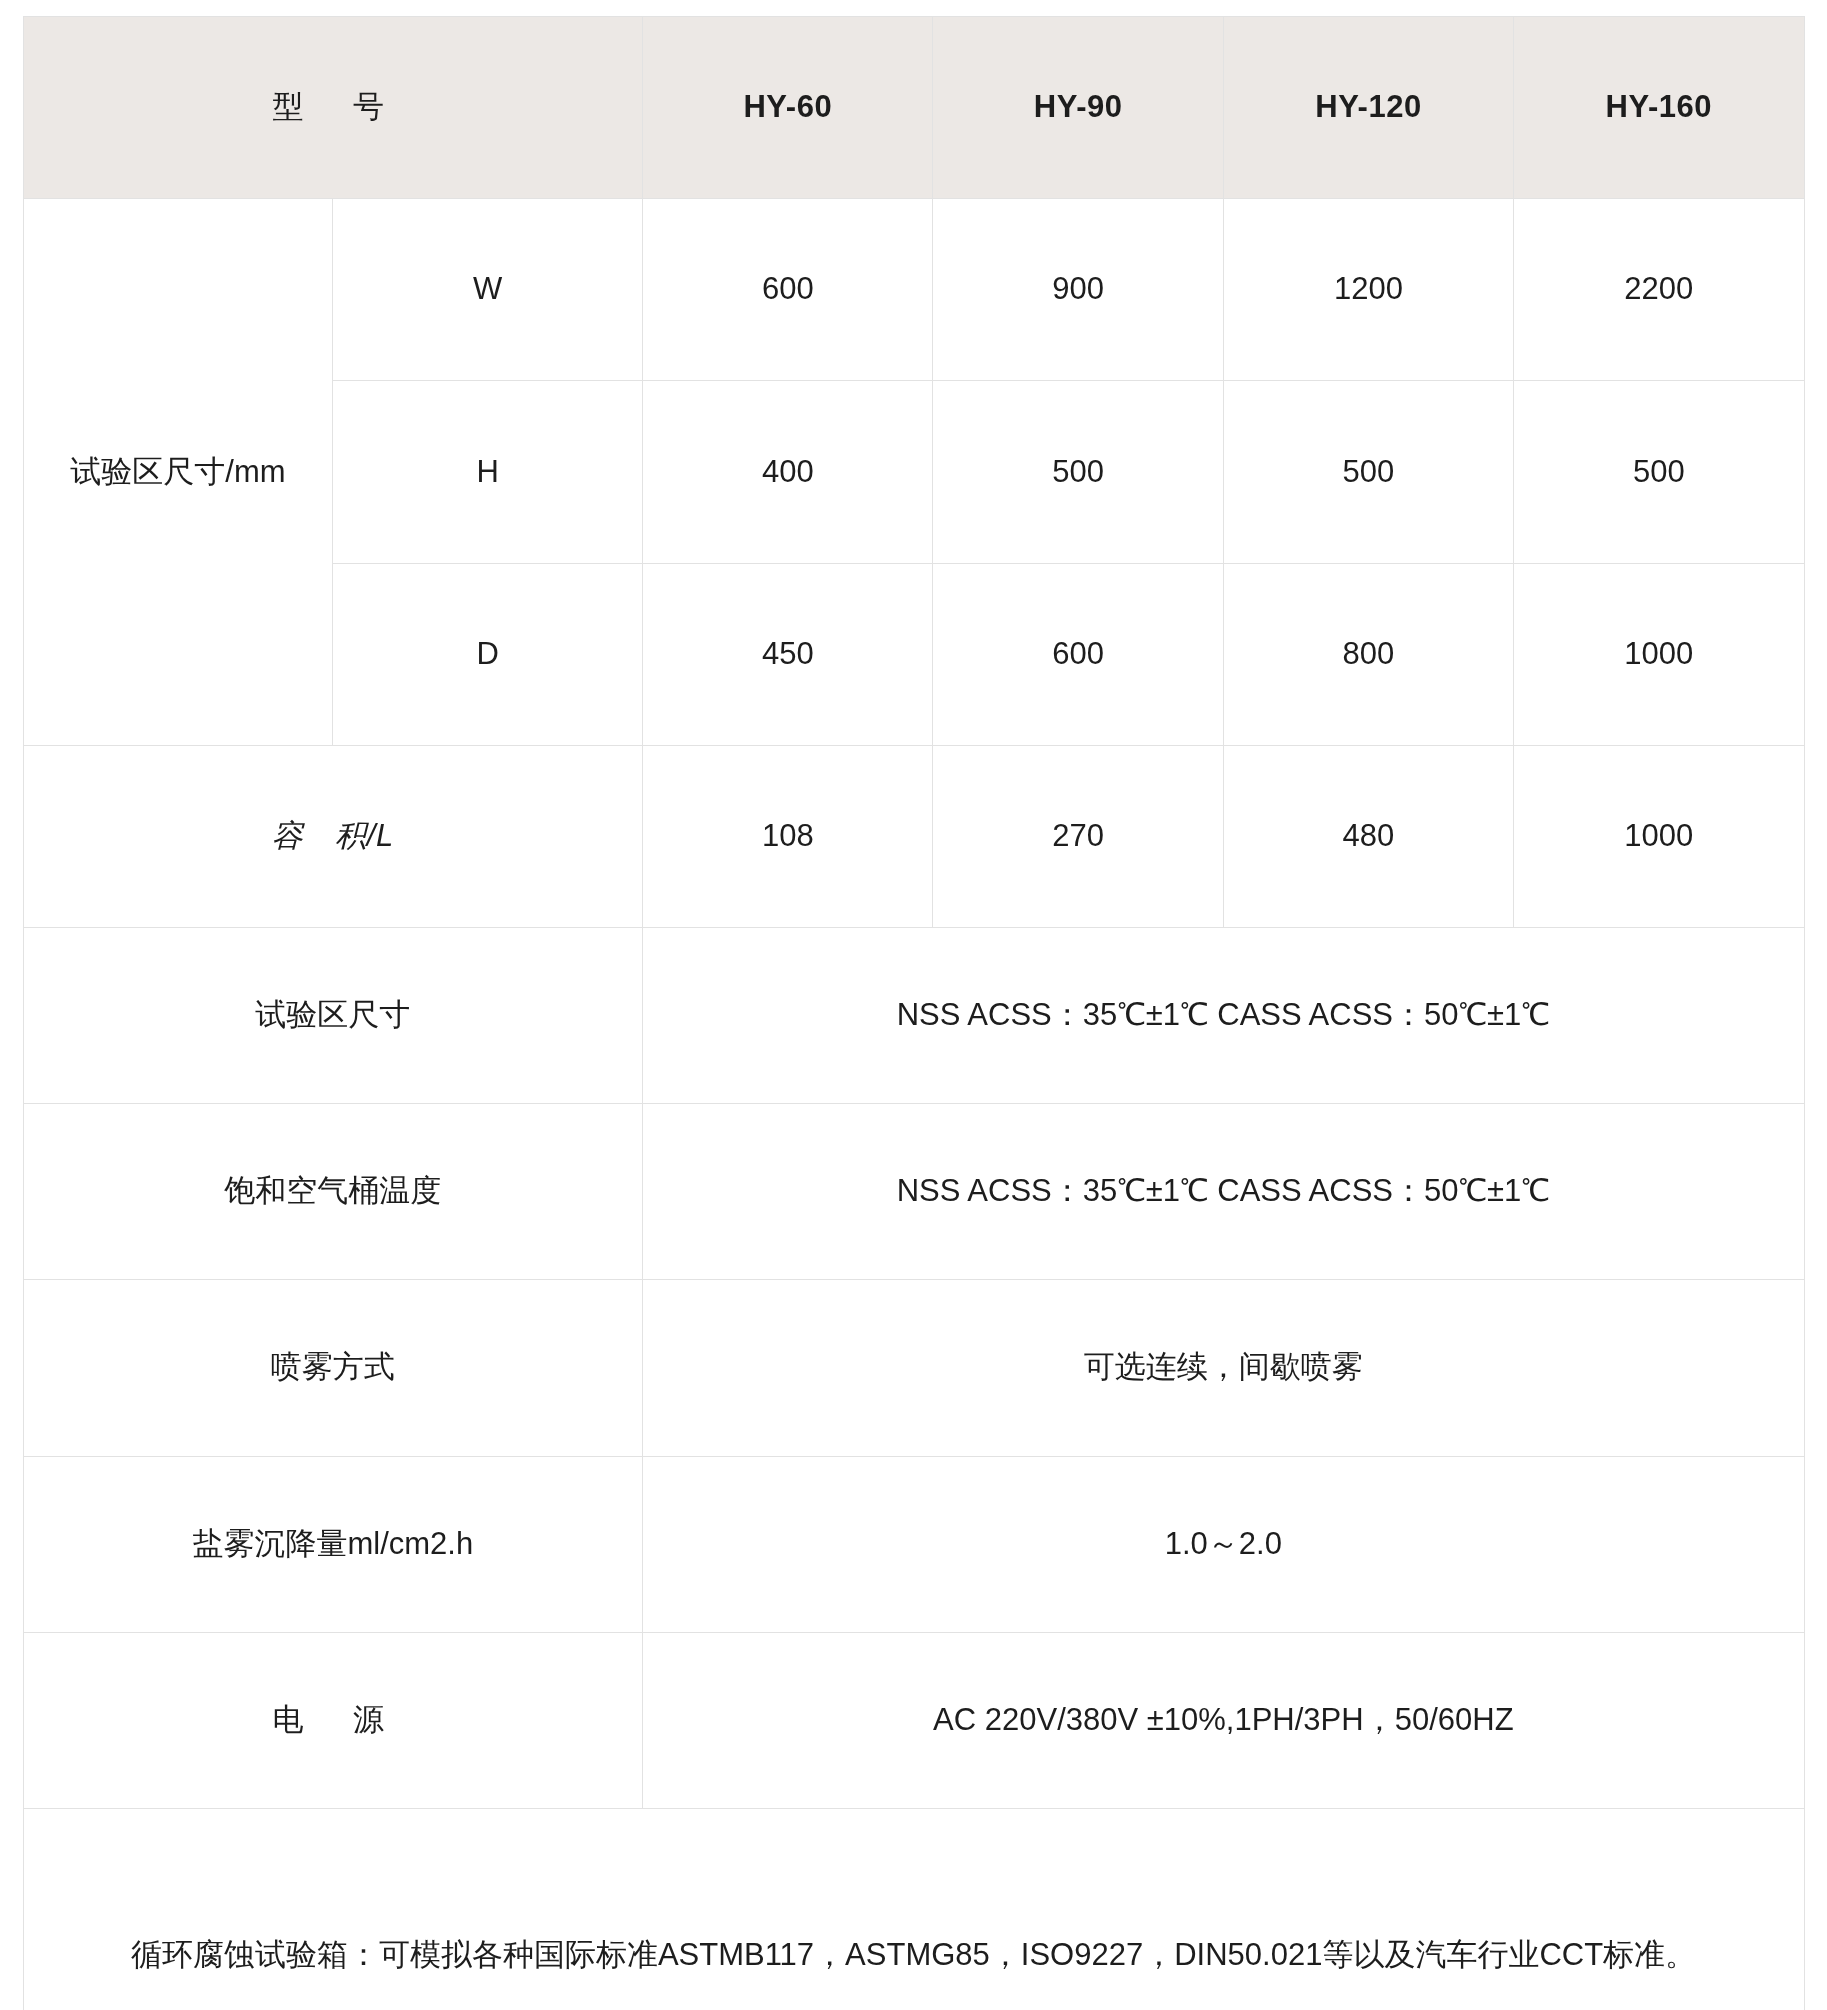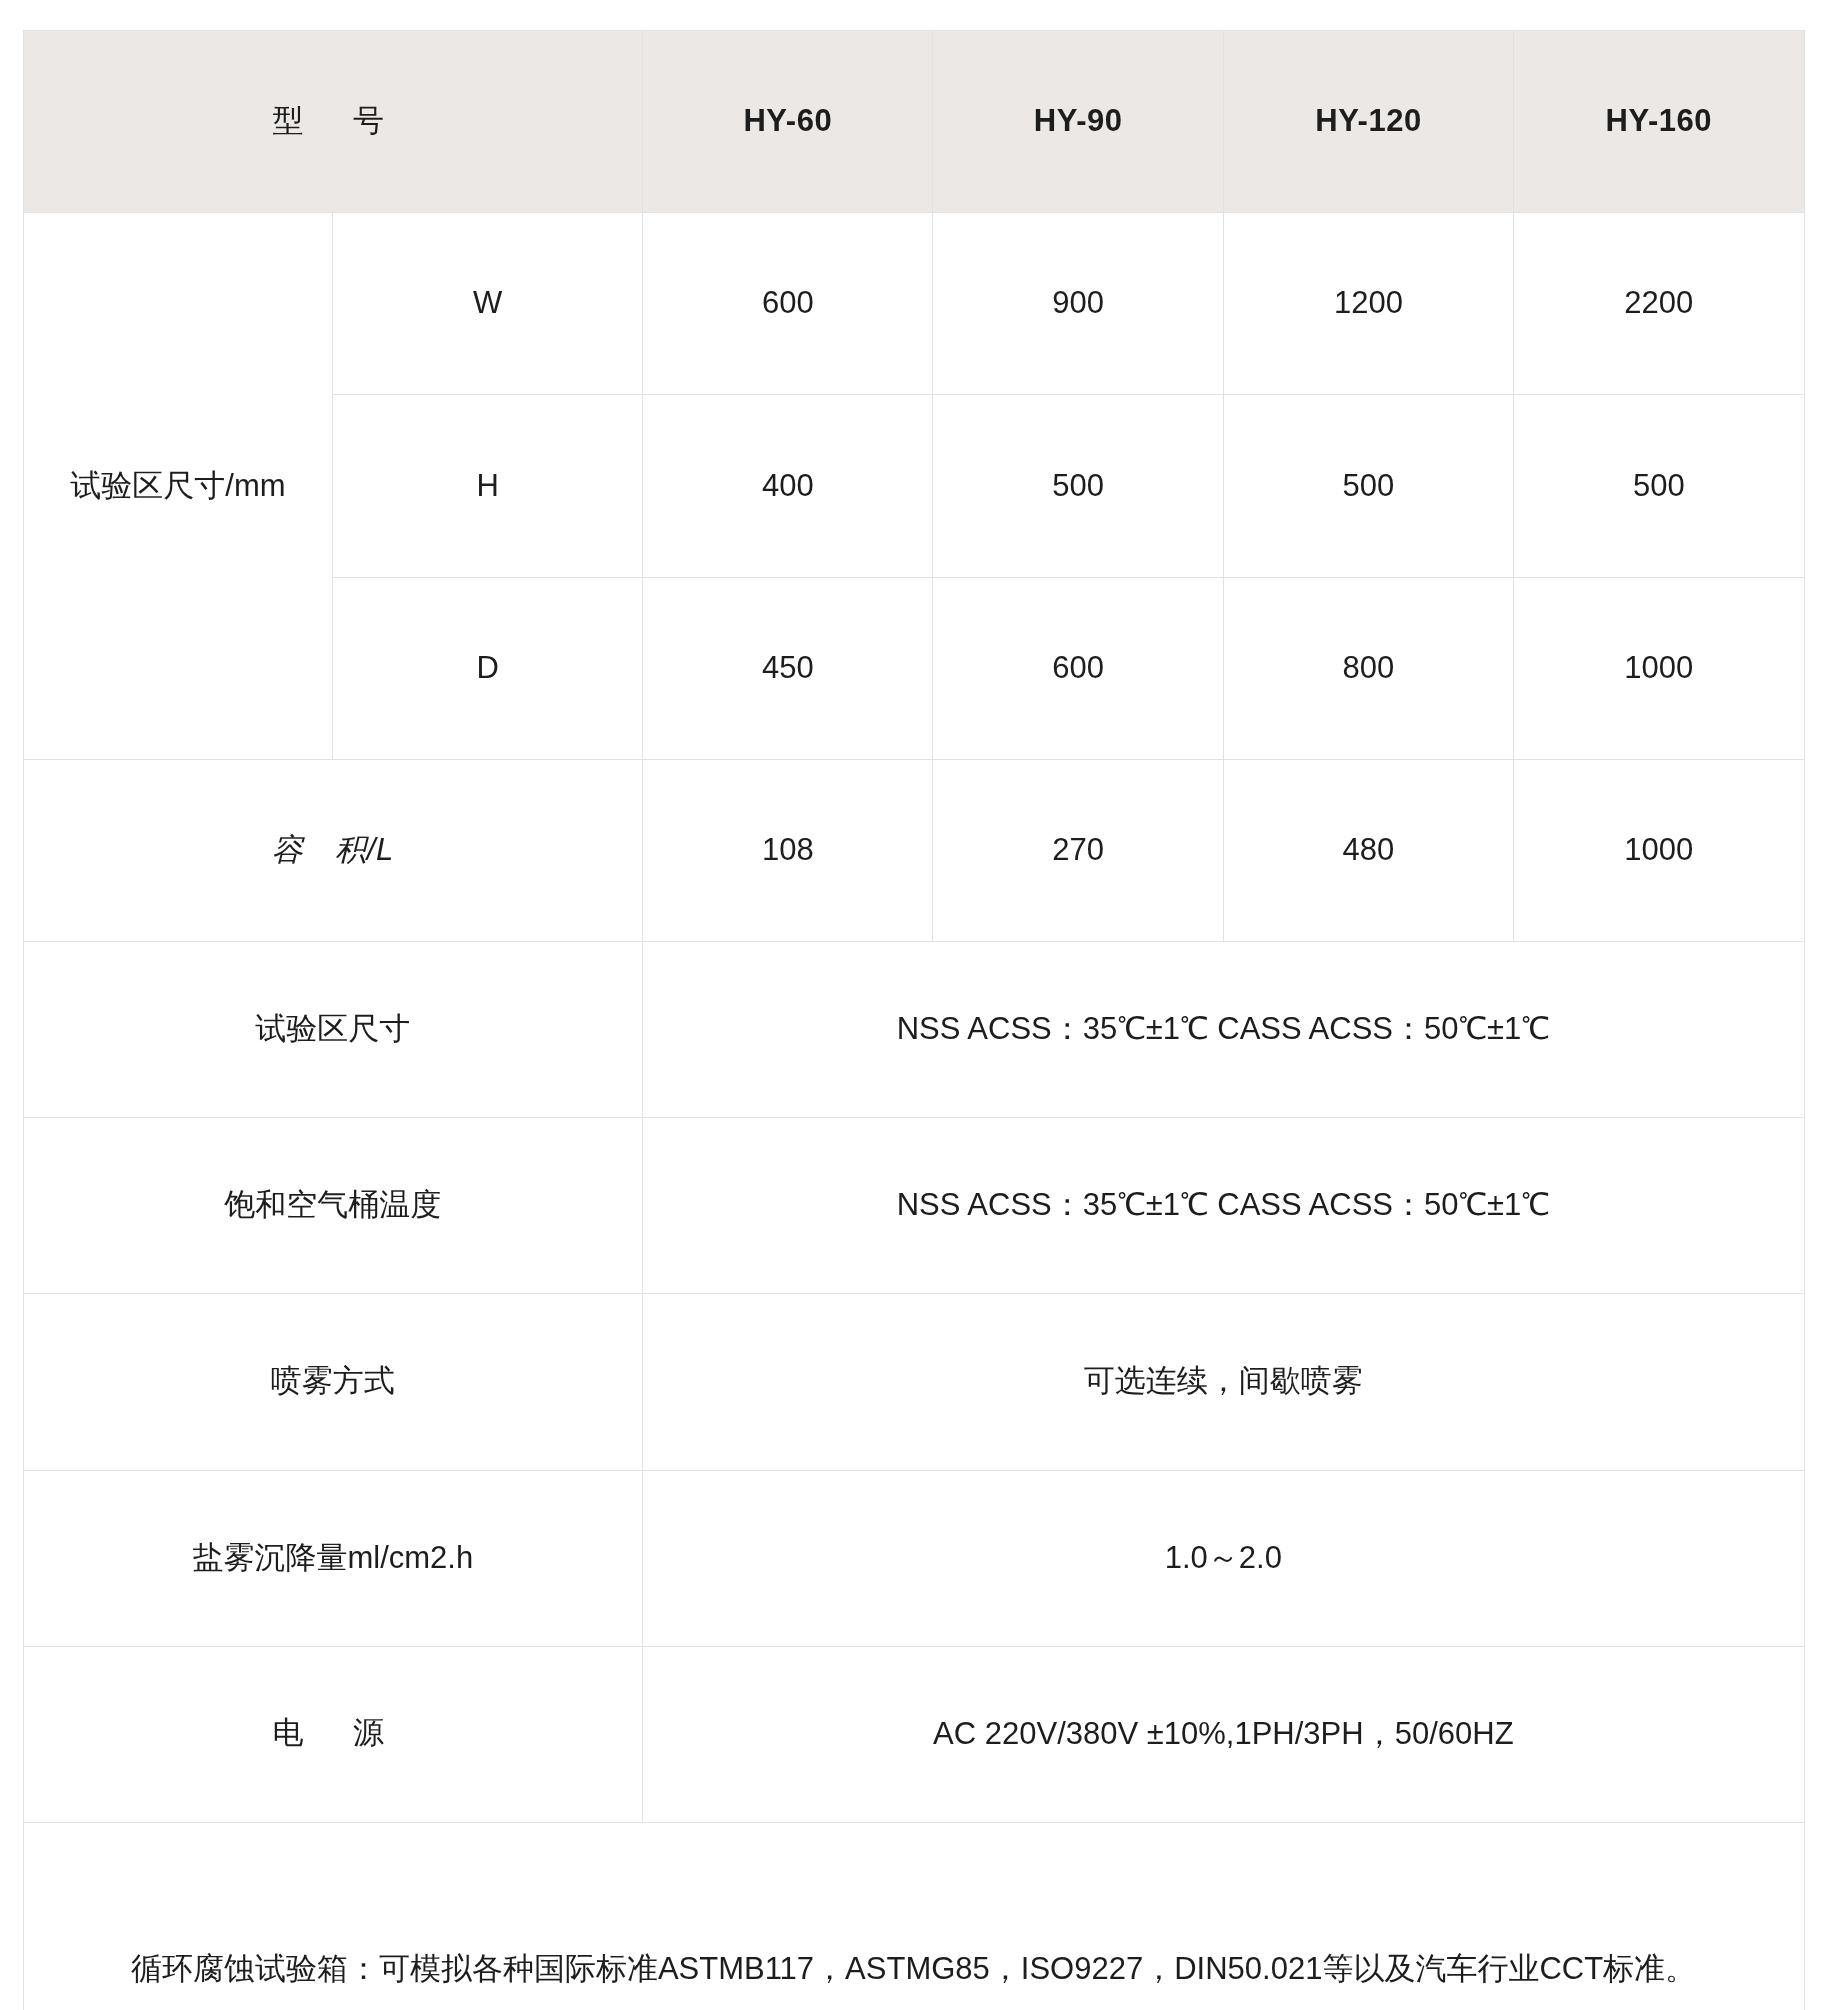--- a/index.html
+++ b/index.html
@@ -11,21 +11,21 @@
     width: 1827px;
     height: 2010px;
     font-family: "Liberation Sans", sans-serif;
     color: #1a1a1a;
     -webkit-font-smoothing: antialiased;
   }
   .sheet {
     width: 1827px;
     height: 2010px;
     box-sizing: border-box;
-    padding: 30px 22px 22px 22px;
+    padding: 16px 22px 22px 22px;
   }
   table.spec {
     width: 1782px;
     border-collapse: collapse;
     table-layout: fixed;
     margin: 0 auto;
   }
   table.spec td {
     border: 0.9px solid #e2e2e2;
     text-align: center;
@@ -49,21 +49,21 @@
   .head .title-sp { letter-spacing: 0.30em; }
 
   .row-dim td { height: 163px; }
   .dim-label {
     font-size: 31px;
     line-height: 1.5;
     padding: 0 16.4px;
   }
   .row-vol td { height: 163px; }
   .vol-label { letter-spacing: 0.02em; font-style: italic; }
-  .sp2 { letter-spacing: 0.30em; font-family: Liberation Mono, monospace; }
+  .sp2 { letter-spacing: 0.30em; }
 
   .row-temp td { height: 157px; }
   .row-spray td { height: 157px; }
   .row-dep td { height: 157px; }
   .row-power td { height: 157px; }
 
   .merged-val {
     font-size: 31px;
   }
   .note-row td {

